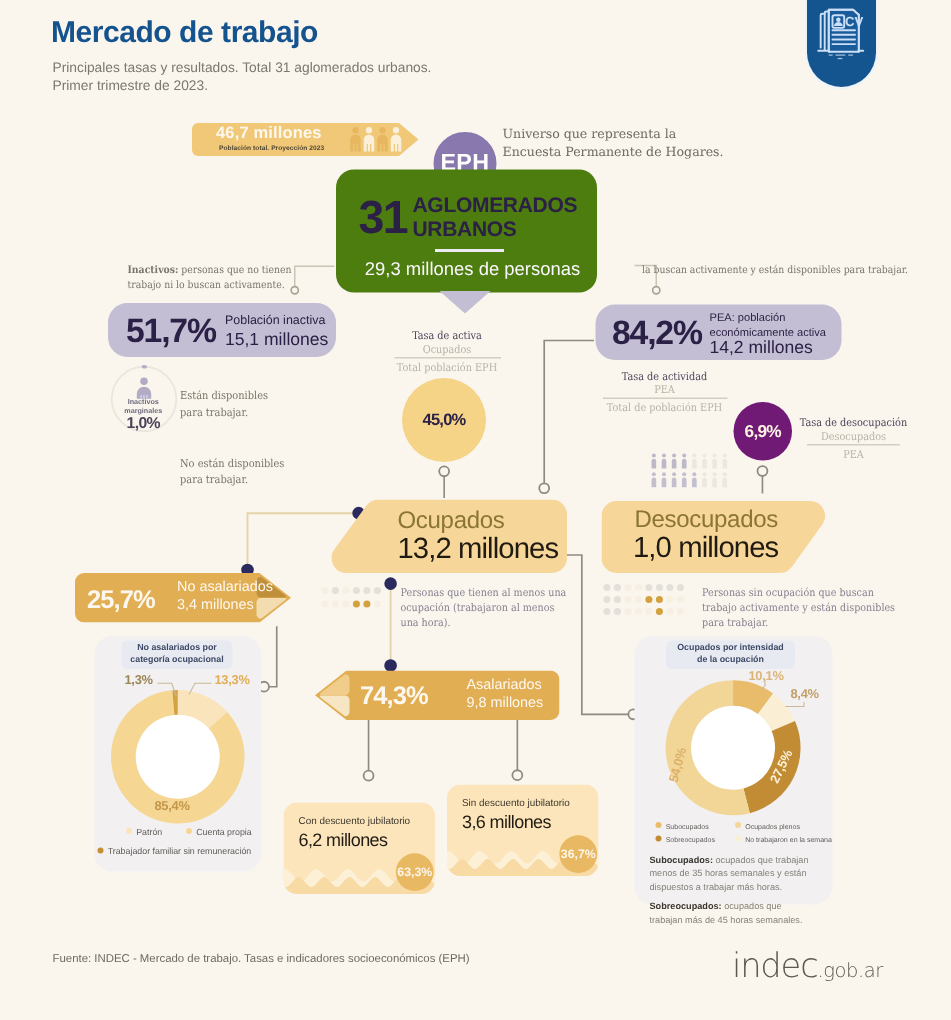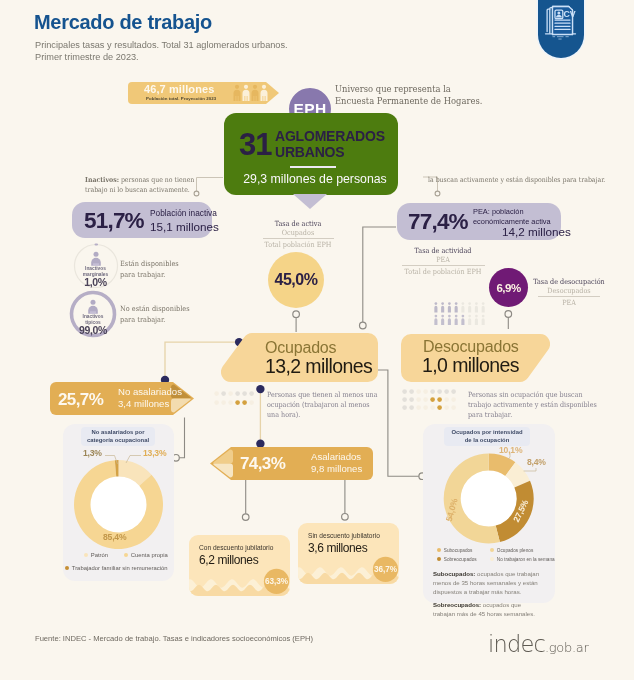--- a/index.html
+++ b/index.html
@@ -19,49 +19,49 @@
   #eph{left:287px;top:86px;width:42px;height:42px;border-radius:50%;background:#8878ad;color:#fff;
        font-size:15.5px;font-weight:bold;display:flex;align-items:center;justify-content:center;
        letter-spacing:0.3px;border:2.5px solid #faf6ee;box-sizing:content-box;}
   #ephnote{left:335px;top:84px;font-size:8.4px;color:#6f6a60;line-height:11.6px;}
   
   .note{font-family:"DejaVu Serif Condensed","DejaVu Serif",serif;font-size:6.9px;color:#7a756a;line-height:10.2px;}
   #inact-note{left:85px;top:175px;}
   #pea-note{left:428px;top:175px;}
   
   .pill{background:#c3bed3;border-radius:13px;}
-  #pill-inact{left:72px;top:202px;width:140px;height:36px;}
+  #pill-inact{left:72px;top:202px;width:152px;height:36px;}
   #pill-inact .p{position:absolute;left:12px;top:6px;font-size:22.5px;font-weight:bold;color:#2b2045;letter-spacing:-0.8px;}
   #pill-inact .t{position:absolute;left:78px;top:5px;font-size:8.3px;color:#2b2045;line-height:13px;}
   #pill-inact .t b{font-weight:normal;font-size:11.7px;}
   #pill-pea{left:397px;top:203px;width:164px;height:37px;}
   #pill-pea .p{position:absolute;left:11px;top:6px;font-size:22.5px;font-weight:bold;color:#2b2045;letter-spacing:-0.8px;}
   #pill-pea .t{position:absolute;left:76px;top:3.5px;width:80px;text-align:left;font-size:7.4px;color:#2b2045;line-height:10px;}
-  #pill-pea .t b{font-weight:normal;font-size:11.7px;margin-left:29px;}
+  #pill-pea .t b{font-weight:normal;font-size:11.7px;}
   
   .icirc{width:48px;height:48px;}
   .icirc .lab{position:absolute;left:0;top:24px;width:48px;text-align:center;font-size:4.8px;font-weight:bold;color:#6f6a7e;line-height:5.8px;}
   .icirc .pc{position:absolute;left:0;top:33.5px;width:48px;text-align:center;font-size:10.5px;font-weight:bold;color:#4b4359;letter-spacing:-0.4px;}
   #icirc1{left:71.5px;top:242px;}
   #icirc2{left:69px;top:290px;}
   .idesc{font-family:"DejaVu Serif Condensed","DejaVu Serif",serif;font-size:7.3px;color:#7a7468;line-height:11px;}
   #idesc1{left:120px;top:258px;}
   #idesc2{left:120px;top:303px;}
   
   .formula{font-family:"DejaVu Serif Condensed","DejaVu Serif",serif;text-align:center;}
   .formula .t1{font-size:7.2px;color:#4b4359;}
   .formula .t2{font-size:7.2px;color:#b8b2a6;margin-top:-0.5px;}
   .formula .bar{height:1px;background:#d3cdc2;margin:1.6px auto 1.2px;}
   .formula .t3{font-size:7.2px;color:#b8b2a6;}
   #f-empleo{left:234px;top:219px;width:128px;}
   #f-actividad{left:388px;top:246px;width:110px;}
   #f-desoc{left:531px;top:277px;width:76px;}
   .goldcirc{border-radius:50%;background:#f5d488;display:flex;align-items:center;justify-content:center;
             font-weight:bold;color:#2b2045;letter-spacing:-0.5px;}
-  #gc-empleo{left:268px;top:252px;width:56px;height:56px;font-size:16px;}
+  #gc-empleo{left:268px;top:252px;width:56px;height:56px;font-size:11px;}
   #gc-desoc{left:489px;top:268px;width:39px;height:39px;font-size:11.5px;background:#701a75;color:#fdf4e3;}
   
   .bigcard .ttl{position:absolute;font-size:16px;color:#8a7535;letter-spacing:-0.2px;}
   .bigcard .val{position:absolute;font-size:19.5px;color:#201b12;letter-spacing:-0.6px;}
   #card-ocu{left:221px;top:333px;width:157px;height:49px;}
   #card-ocu .ttl{left:44px;top:6px;}
   #card-ocu .val{left:44px;top:22px;}
   #card-des{left:401px;top:334px;width:149px;height:48px;}
   #card-des .ttl{left:22px;top:4px;}
   #card-des .val{left:21px;top:20px;}
@@ -233,21 +233,21 @@
     <div class="t">
       <div>Población inactiva</div>
       <div><b>15,1 millones</b></div>
     </div>
   </div>
 
   <div class="a note" id="pea-note">
     <div>la buscan activamente y están disponibles para trabajar.</div>
   </div>
   <div class="a pill" id="pill-pea">
-    <div class="p">77,4%</div>
+    <div class="p">84,2%</div>
     <div class="t">
       <div>PEA: población</div>
       <div>económicamente activa</div>
       <div><b>14,2 millones</b></div>
     </div>
   </div>
 
   <div class="a icirc" id="icirc1">
     <svg class="a" width="48" height="48" style="left:0;top:0">
       <circle cx="24" cy="24" r="21.5" fill="none" stroke="#eae6dd" stroke-width="1.2"></circle>
@@ -266,39 +266,20 @@
       <div>Inactivos</div>
       <div>marginales</div>
     </div>
     <div class="pc">1,0%</div>
   </div>
   <div class="a idesc" id="idesc1">
     <div>Están disponibles</div>
     <div>para trabajar.</div>
   </div>
 
-  <div class="a icirc" id="icirc2">
-    <svg class="a" width="48" height="48" style="left:0;top:0">
-      <circle cx="24" cy="24" r="21.5" fill="none" stroke="#b6aec6" stroke-width="3.6" stroke-dasharray="133.1 2" stroke-linecap="round" transform="rotate(-89 24 24)"></circle>
-      <g fill="#b2abc4">
-        <circle cx="24" cy="12.2" r="2.5"></circle>
-        <path d="M19.2 20.6 a4.8 4.8 0 0 1 9.6 0 v3.2 h-9.6 Z"></path>
-      </g>
-      <g fill="#cdc7dc">
-          <rect x="21.3" y="21.3" width="1.4" height="2.5"></rect>
-          <rect x="23.3" y="21.3" width="1.4" height="2.5"></rect>
-          <rect x="25.3" y="21.3" width="1.4" height="2.5"></rect>
-        </g>
-    </svg>
-    <div class="lab">
-      <div>Inactivos</div>
-      <div>típicos</div>
-    </div>
-    <div class="pc">99,0%</div>
-  </div>
   <div class="a idesc" id="idesc2">
     <div>No están disponibles</div>
     <div>para trabajar.</div>
   </div>
 
   <div class="a formula" id="f-empleo">
     <div class="t1">Tasa de activa</div>
     <div class="t2">Ocupados</div>
     <div class="bar" style="width:71px"></div>
     <div class="t3">Total población EPH</div>

